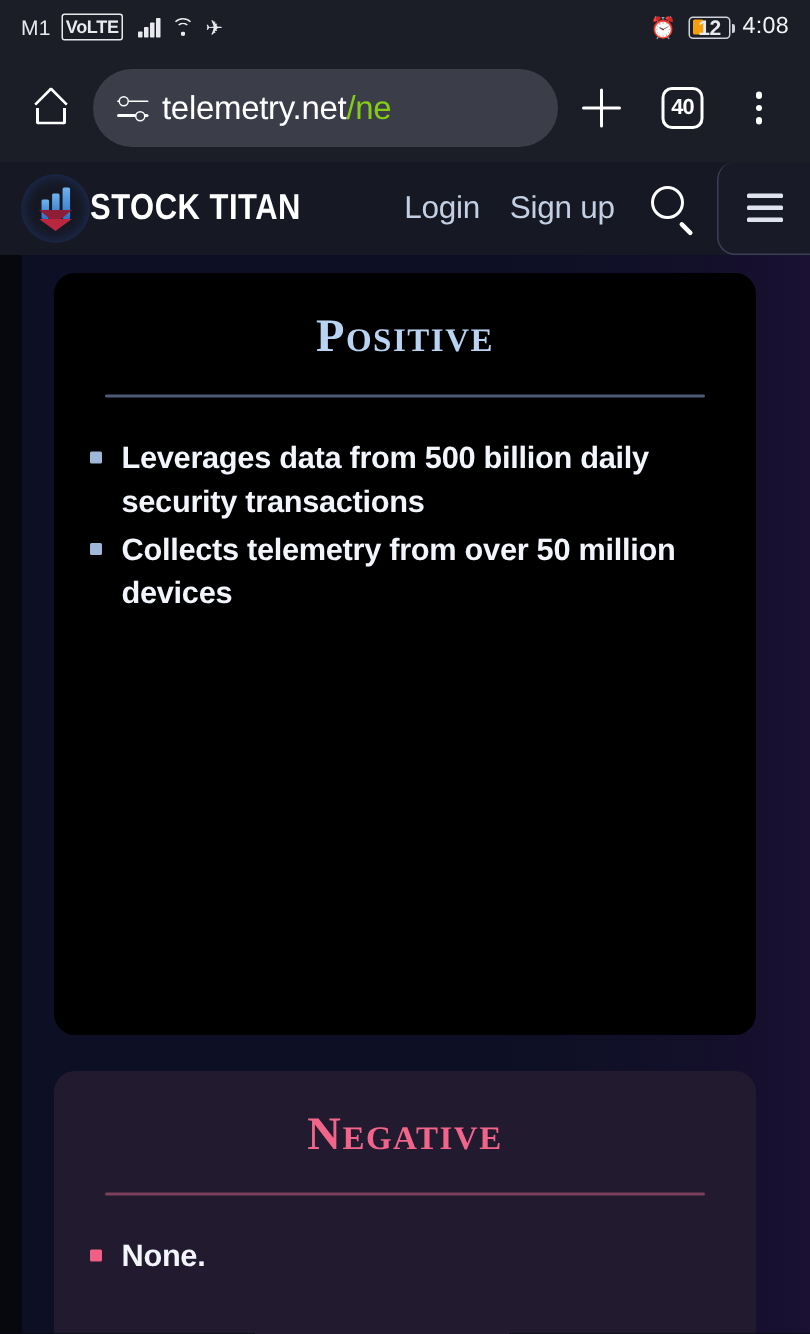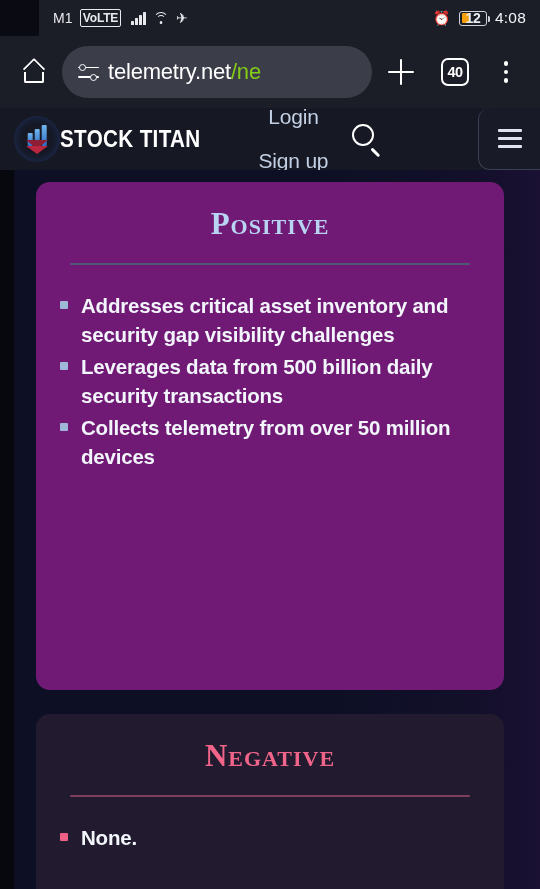--- a/index.html
+++ b/index.html
@@ -8,21 +8,21 @@
     background:#0a0a12;
     font-family:"Liberation Sans", sans-serif;
     overflow:hidden;
   }
   .screen{ position:relative; width:540px; height:889px; overflow:hidden; }
 
   
   .statusbar{
     height:36px; background:#1b1d27;
     display:flex; align-items:center; justify-content:space-between;
-    padding:4px 14px; color:#e9eaee;margin-left:39px;
+    padding:4px 14px; color:#e9eaee;
   }
   .sb-left{ display:flex; align-items:center; gap:7px; }
   .sb-right{ display:flex; align-items:center; gap:8px; }
   .sb-carrier{ font-size:14px; letter-spacing:.2px; color:#e9eaee; }
   .volte-badge{
     border:1.6px solid #e9eaee; border-radius:2px;
     font-size:12px; font-weight:bold; line-height:1;
     padding:2px 2px 1.5px 2px; letter-spacing:-.2px; color:#e9eaee;
   }
   .sig-bars{ display:flex; align-items:flex-end; gap:1.5px; height:14px; margin-left:3px;}
@@ -137,21 +137,21 @@
     position:absolute; left:50%; transform:translateX(-50%) ;
     width:0;height:0;border-left:11px solid transparent;border-right:11px solid transparent;
   }
   .logo-badge .chev.c1{ top:24px; border-top:9px solid #8e1d36;}
   .logo-badge .chev.c2{ top:30px; border-top:8px solid #b8263f;}
   .logo-name{
     font-family:"Liberation Sans Narrow","Liberation Sans",sans-serif;
     font-size:24px; font-weight:bold; color:#ffffff; letter-spacing:.4px;
     transform:scaleX(.86); transform-origin:left center; white-space:nowrap;
   }
-  .nav-links{ display:flex; align-items:center; gap:20px; margin-left:35px;flex-direction:column;}
+  .nav-links{ display:flex; align-items:center; gap:20px; margin-left:46px;}
   .nav-links a{ color:#c3d0e4; font-size:21px; text-decoration:none; letter-spacing:-.2px;}
   .search-btn{ margin-left:22px; width:34px;height:34px; position:relative; flex:none;}
   .search-btn .circ{ position:absolute; top:2px;left:2px; width:22px;height:22px;border:2.4px solid #fff;border-radius:50%;}
   .search-btn .hnd{ position:absolute; bottom:2px;right:3px; width:11px;height:2.6px;background:#fff;border-radius:2px;transform:rotate(45deg);}
   .burger-btn{
     position:absolute; right:0; top:0; width:62px;height:62px;
     border:1.5px solid #3b3f55; border-top:none; border-right:none; border-radius:12px 0 0 12px;
     display:flex; flex-direction:column; align-items:center; justify-content:center; gap:5px;
     background:#181a28;
   }
@@ -164,21 +164,21 @@
   }
   .page:before{
     content:""; position:absolute; inset:0;
     background:linear-gradient(90deg,#07070e 0px,#07070e 14px,#0d1025 15px,#0d1025 62%,#130f2a 88%,#1a1133 100%);
   }
   .page-inner{ position:relative; padding:0 36px; }
 
   .card{
     border-radius:14px; padding:26px 24px 30px 24px; position:relative;
   }
-  .card.positive{ background:#701a75; margin-top:12px; min-height:508px;}
+  .card.positive{ background:#000000; margin-top:12px; min-height:508px;}
   .card.negative{ background:#221a2e; margin-top:24px; min-height:200px;}
 
   .card-title{
     text-align:center; font-weight:bold;
     font-family:"Liberation Serif", serif;
     font-variant:small-caps; letter-spacing:1px;
   }
   .card.positive .card-title{ color:#b9d3f2; font-size:31px; line-height:1;}
   .card.negative .card-title{ color:#f2658b; font-size:31px; line-height:1;}
 
@@ -289,24 +289,20 @@
 
   <div class="page">
     <div class="page-inner">
 
       <div class="card positive">
         <div class="card-title">Positive</div>
         <div class="divider"></div>
         <ul class="bullets">
           <li>
               <span class="sq"></span>
-              <span>Addresses critical asset inventory and security gap visibility challenges</span>
-            </li>
-          <li>
-              <span class="sq"></span>
               <span>Leverages data from 500 billion daily security transactions</span>
             </li>
           <li>
               <span class="sq"></span>
               <span>Collects telemetry from over 50 million devices</span>
             </li>
         </ul>
       </div>
 
       <div class="card negative">

